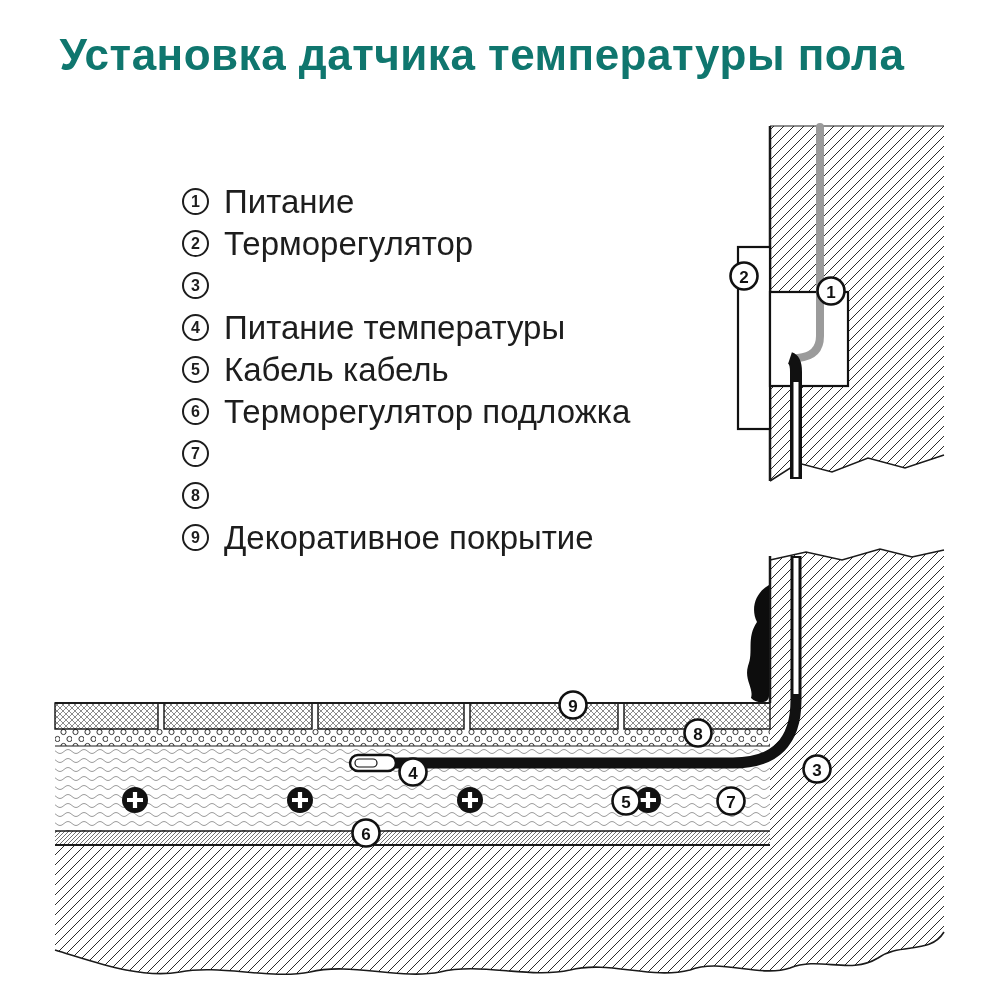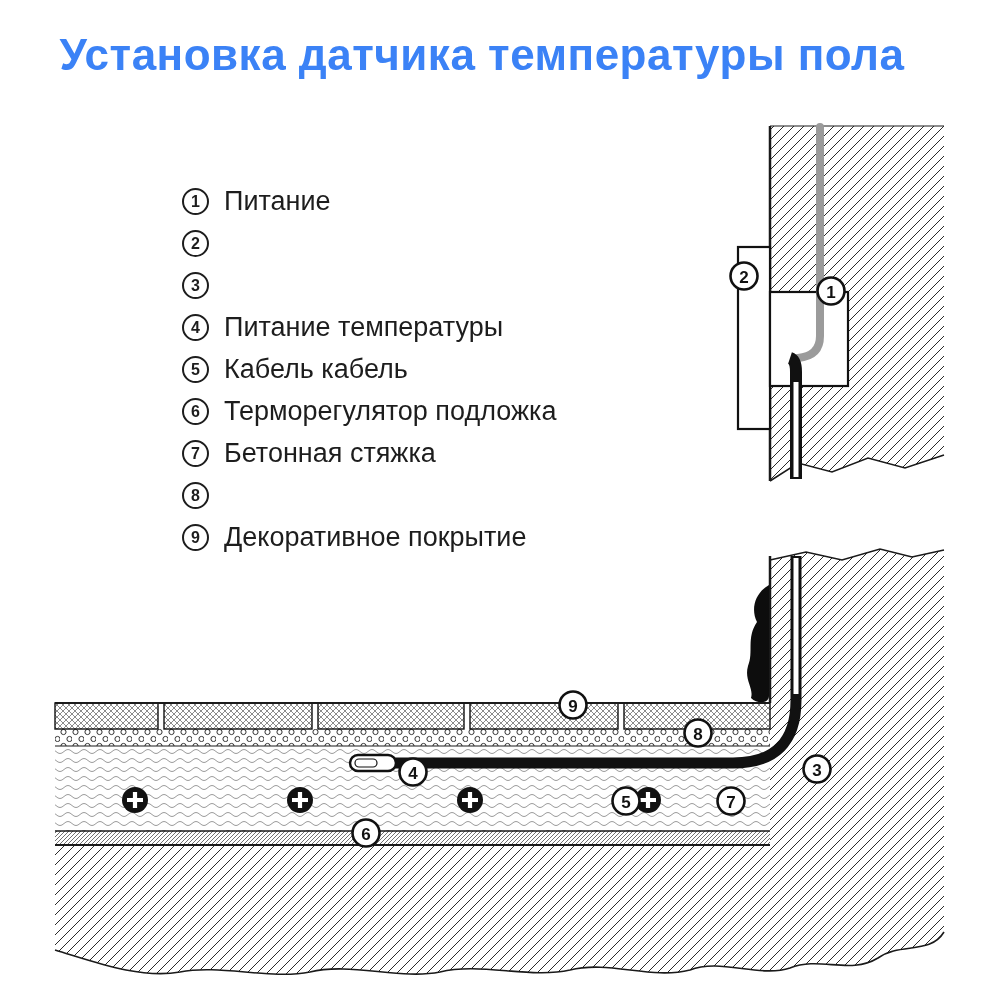--- a/index.html
+++ b/index.html
@@ -1,33 +1,33 @@
 <!DOCTYPE html>
 <html><head>
 <meta charset="utf-8">
 <style>
   html,body{margin:0;padding:0;background:#fff;}
   body{font-family:"Liberation Sans", sans-serif; width:1000px; height:1000px;}
   .stage{position:relative;width:1000px;height:1000px;background:#fff;overflow:hidden;}
   .title{
     position:absolute; top:30px; left:0; width:964px;
-    text-align:center; font-size:44px; font-weight:bold; color:#3b82f6;
+    text-align:center; font-size:44px; font-weight:bold; color:#0f766e;
     letter-spacing:0.5px;
   }
   .legend{
     position:absolute; top:188px; left:182px;
     display:flex; flex-direction:column; row-gap:15px;
   }
   .legend-item{display:flex; align-items:center; column-gap:15px; height:27px;}
   .legend-num{
     box-sizing:border-box; width:27px; height:27px; border:2px solid #1d1d1d;
     border-radius:50%; display:flex; align-items:center; justify-content:center;
     font-size:16px; font-weight:bold; color:#1d1d1d; flex:0 0 27px;
   }
-  .legend-label{font-size:27px; color:#1d1d1d; white-space:nowrap;}
+  .legend-label{font-size:33px; color:#1d1d1d; white-space:nowrap;}
   svg.scheme{position:absolute; top:0; left:0;}
   .mk{fill:#ffffff; stroke:#111111; stroke-width:2.6;}
   .mknum{font-family:"Liberation Sans",sans-serif; font-size:17px; font-weight:bold;
          text-anchor:middle; dominant-baseline:central; fill:#111;}
   .edge{stroke:#1a1a1a; fill:none;}
 </style>
 </head>
 <body>
 
 <div class="stage">
@@ -182,39 +182,39 @@
 
   <div class="title">Установка датчика температуры пола</div>
 
   <div class="legend">
     <div class="legend-item">
       <span class="legend-num">1</span>
       <span class="legend-label">Питание</span>
     </div>
     <div class="legend-item">
       <span class="legend-num">2</span>
+      <span class="legend-label">Терморегулятор</span>
     </div>
     <div class="legend-item">
       <span class="legend-num">3</span>
     </div>
     <div class="legend-item">
       <span class="legend-num">4</span>
       <span class="legend-label">Питание температуры</span>
     </div>
     <div class="legend-item">
       <span class="legend-num">5</span>
       <span class="legend-label">Кабель кабель</span>
     </div>
     <div class="legend-item">
       <span class="legend-num">6</span>
       <span class="legend-label">Терморегулятор подложка</span>
     </div>
     <div class="legend-item">
       <span class="legend-num">7</span>
-      <span class="legend-label">Бетонная стяжка</span>
     </div>
     <div class="legend-item">
       <span class="legend-num">8</span>
     </div>
     <div class="legend-item">
       <span class="legend-num">9</span>
       <span class="legend-label">Декоративное покрытие</span>
     </div>
   </div>
 

